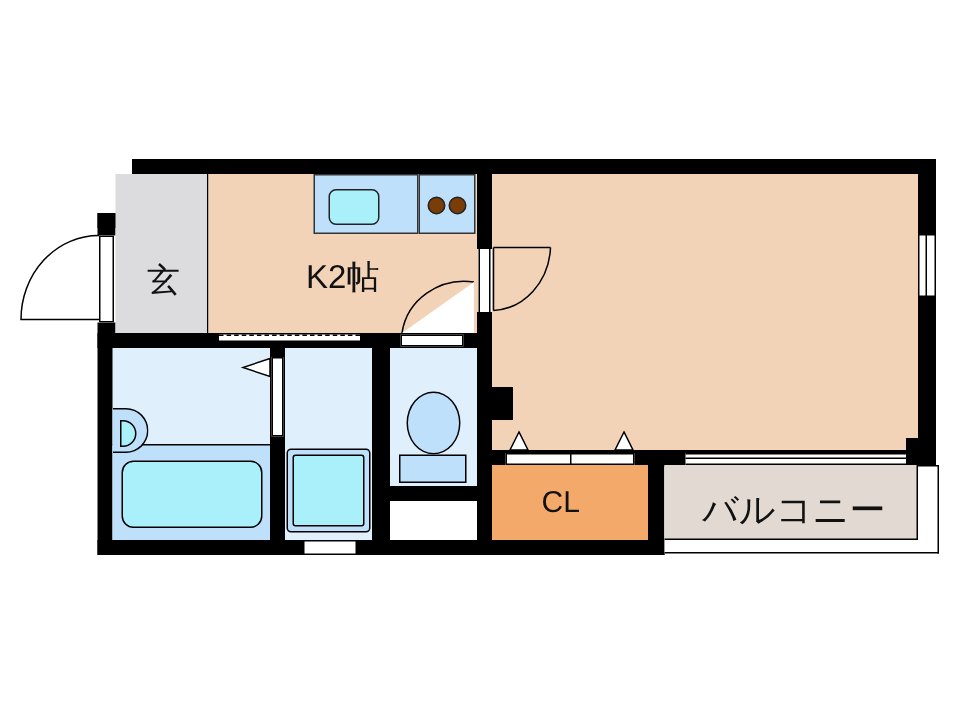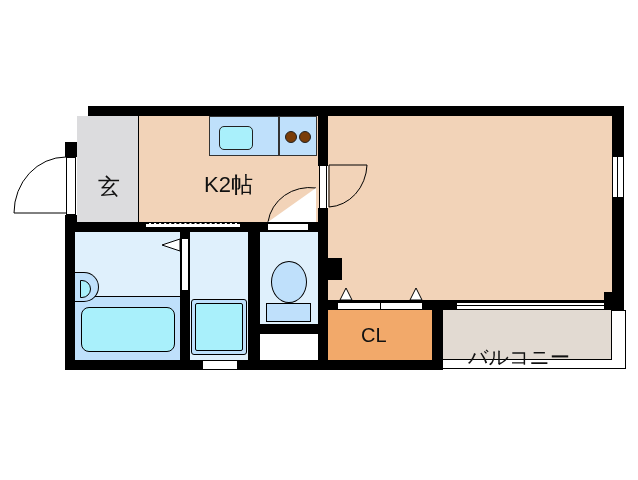--- a/index.html
+++ b/index.html
@@ -102,14 +102,14 @@
   <div class="abs" style="left:457px;top:302px;width:147px;height:8px;background:#fff;border-top:1px solid #000;border-bottom:1px solid #000;"></div>
   <div class="line" style="left:457px;top:305px;width:147px;height:1px;"></div>
 
   <div class="abs" style="left:328px;top:310px;width:104px;height:50px;background:#f2a96a;"></div>
   <span class="lbl" style="left:361px;top:324px;font-size:20px;">CL</span>
   <div class="abs wall" style="left:432px;top:300px;width:11px;height:70px;"></div>
   <div class="abs wall" style="left:318px;top:360px;width:125px;height:10px;"></div>
 
   <div class="abs" style="left:443px;top:310px;width:183px;height:59px;border:1px solid #000;border-left:none;background:#fff;"></div>
   <div class="abs" style="left:443px;top:310px;width:169px;height:50px;background:#e2dad2;border-right:1px solid #000;border-bottom:1px solid #000;"></div>
-  <span class="lbl" style="left:468px;top:344px;font-size:20px;">バルコニー</span>
+  <span class="lbl" style="left:468px;top:324px;font-size:24px;">バルコニー</span>
 </div>
 
 </body></html>

